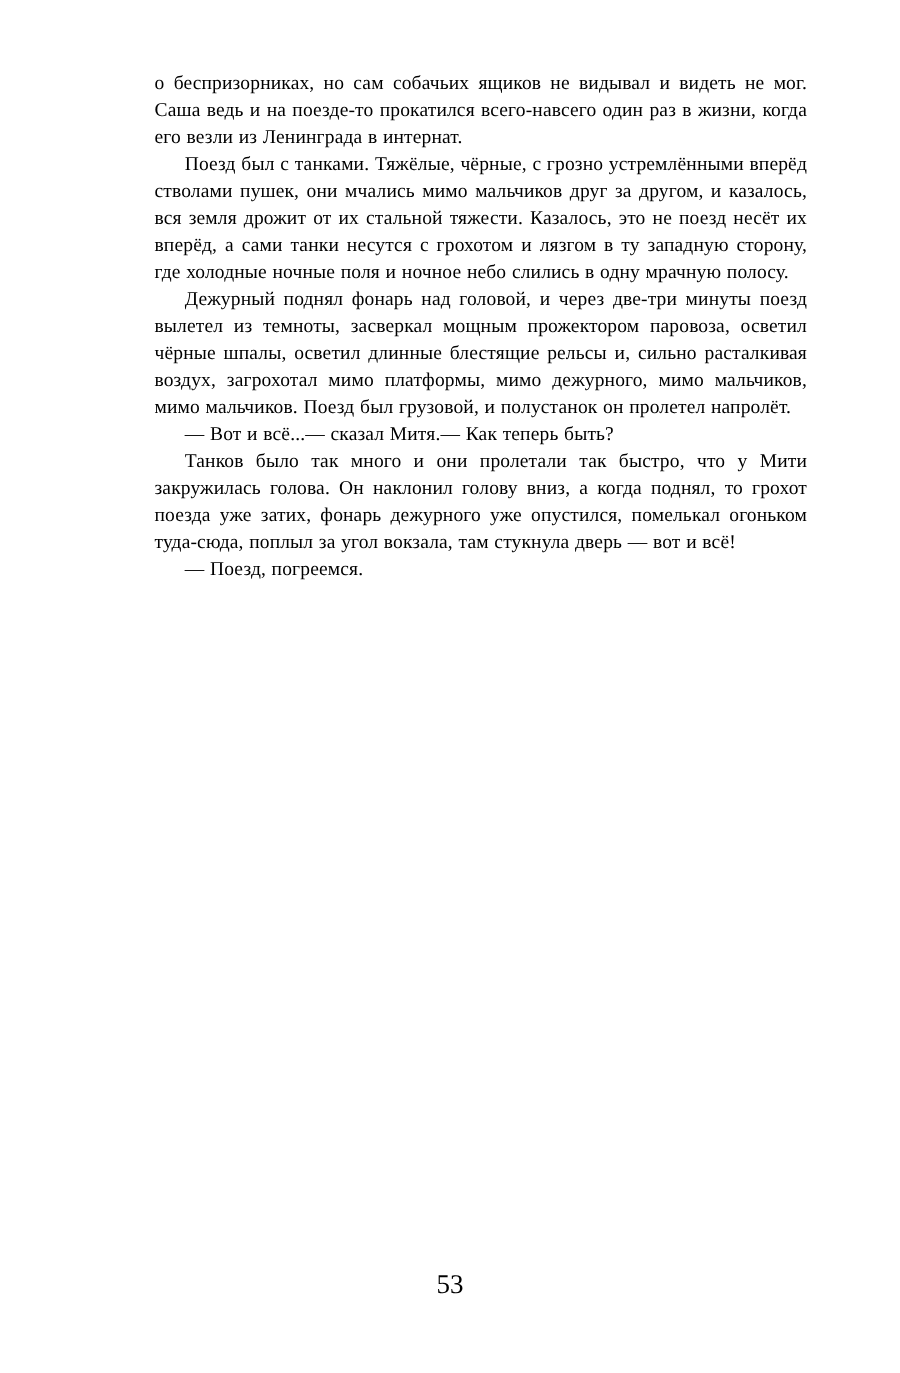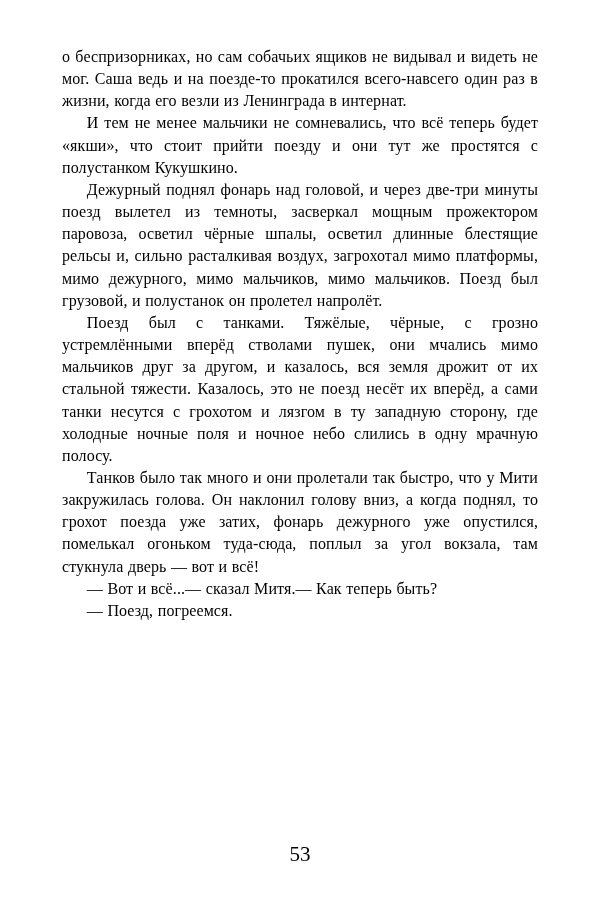--- a/index.html
+++ b/index.html
@@ -15,51 +15,51 @@
     overflow: hidden;
   }
   .page {
     position: relative;
     width: 600px;
     height: 915px;
     box-sizing: border-box;
     padding: 46px 62px 0 62px;
   }
   .body-text {
-    font-size: 16px;
+    font-size: 13px;
     line-height: 1.385;
     text-align: justify;
     text-justify: inter-word;
     letter-spacing: 0.1px;
     word-spacing: 0.4px;
+    margin-left: 41px;
   }
   .body-text p {
     margin: 0;
     text-indent: 1.55em;
   }
   .body-text p.no-indent {
     text-indent: 0;
   }
   .page-number {
     position: absolute;
     left: 0;
     right: 0;
     bottom: 48px;
     text-align: center;
-    font-size: 21px;
+    font-size: 18px;
     font-family: "Liberation Serif", "DejaVu Serif", serif;
   }
 </style>
 </head>
 <body>
 
 <div class="page">
   <div class="body-text">
     <p class="no-indent">о беспризорниках, но сам собачьих ящиков не видывал и видеть не мог. Саша ведь и на поезде-то прокатился всего-навсего один раз в жизни, когда его везли из Ленинграда в интернат.</p>
-    <p>И тем не менее мальчики не сомневались, что всё теперь будет «якши», что стоит прийти поезду и они тут же простятся с полустанком Кукушкино.</p>
+    <p>Поезд был с танками. Тяжёлые, чёрные, с грозно устремлёнными вперёд стволами пушек, они мчались мимо мальчиков друг за другом, и казалось, вся земля дрожит от их стальной тяжести. Казалось, это не поезд несёт их вперёд, а сами танки несутся с грохотом и лязгом в ту западную сторону, где холодные ночные поля и ночное небо слились в одну мрачную полосу.</p>
     <p>Дежурный поднял фонарь над головой, и через две-три минуты поезд вылетел из темноты, засверкал мощным прожектором паровоза, осветил чёрные шпалы, осветил длинные блестящие рельсы и, сильно расталкивая воздух, загрохотал мимо платформы, мимо дежурного, мимо мальчиков, мимо мальчиков. Поезд был грузовой, и полустанок он пролетел напролёт.</p>
-    <p>Поезд был с танками. Тяжёлые, чёрные, с грозно устремлёнными вперёд стволами пушек, они мчались мимо мальчиков друг за другом, и казалось, вся земля дрожит от их стальной тяжести. Казалось, это не поезд несёт их вперёд, а сами танки несутся с грохотом и лязгом в ту западную сторону, где холодные ночные поля и ночное небо слились в одну мрачную полосу.</p>
+    <p>— Вот и всё...— сказал Митя.— Как теперь быть?</p>
     <p>Танков было так много и они пролетали так быстро, что у Мити закружилась голова. Он наклонил голову вниз, а когда поднял, то грохот поезда уже затих, фонарь дежурного уже опустился, помелькал огоньком туда-сюда, поплыл за угол вокзала, там стукнула дверь — вот и всё!</p>
-    <p>— Вот и всё...— сказал Митя.— Как теперь быть?</p>
     <p>— Поезд, погреемся.</p>
   </div>
   <div class="page-number">53</div>
 </div>
 
 </body></html>

